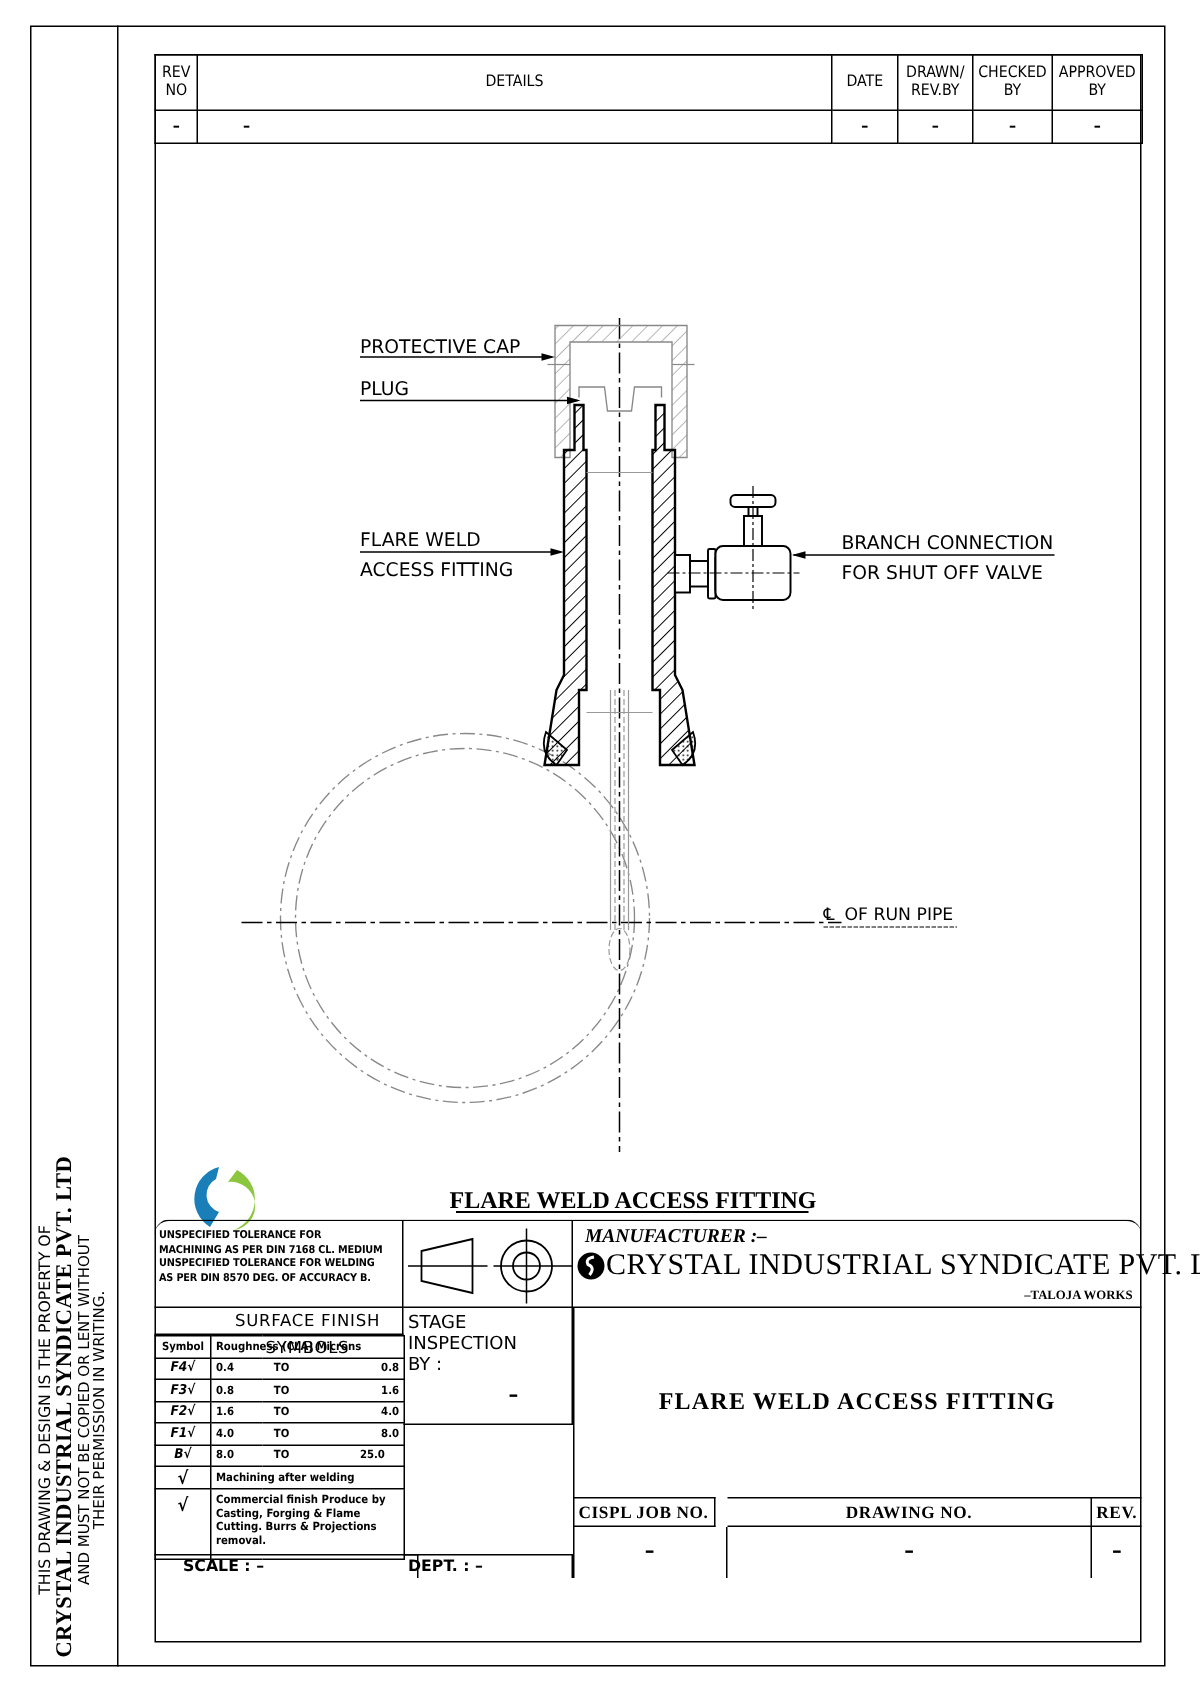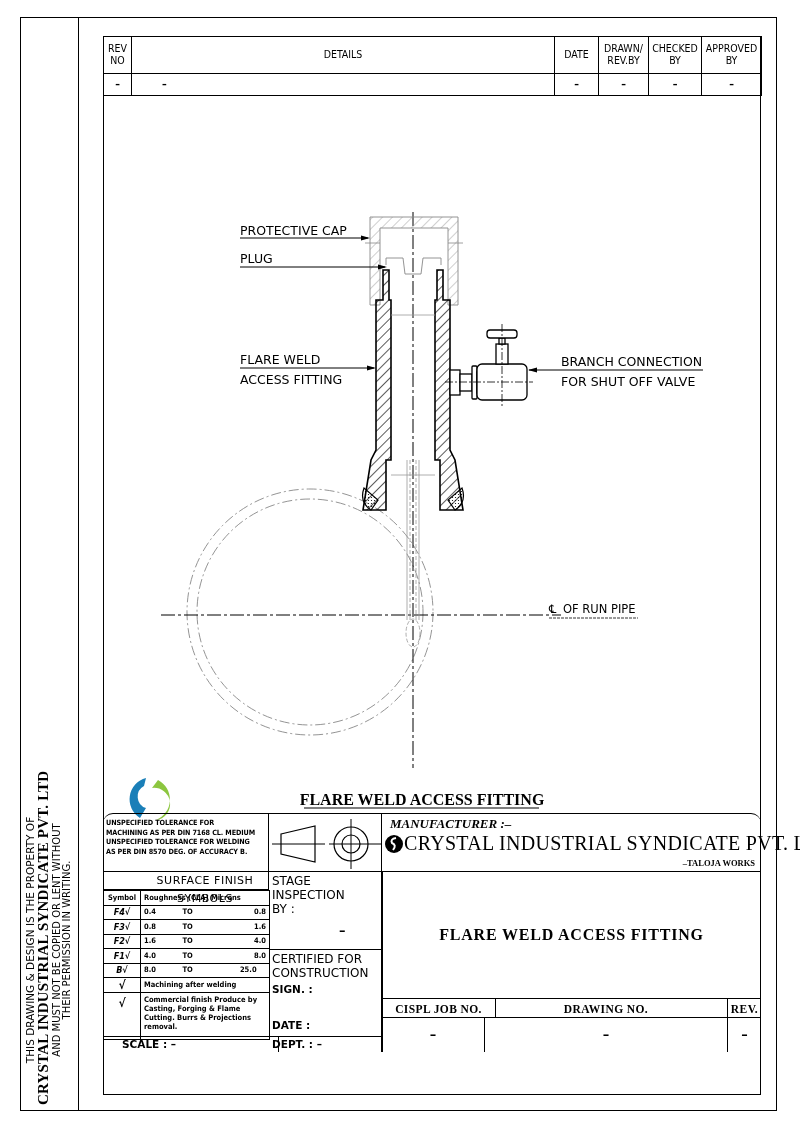--- a/index.html
+++ b/index.html
@@ -285,31 +285,26 @@
   </tbody>
     </table>
 
   <div class="cell b-r b-t small-lbl" style="left:0;top:222px;width:176px;height:16px;line-height:15px;padding-left:19px">SCALE : –</div>
 
   <div class="cell b-r b-b stage" style="left:166px;top:58px;width:113px;height:78px">
     <div style="width:80px">STAGE INSPECTION BY :</div>
     <div class="dash" style="position:absolute;left:70px;top:52px">–</div>
   </div>
 
-  <div class="cell b-r stage" style="left:166px;top:136px;width:113px;height:86px">
-    <div style="width:110px">CERTIFIED FOR CONSTRUCTION</div>
-    <div style="font-size:10.5px;font-weight:bold;margin-top:2px">SIGN. :</div>
-    <div style="position:absolute;left:3px;top:68px;font-size:10.5px;font-weight:bold">DATE :</div>
-  </div>
 
   <div class="cell b-r b-t small-lbl" style="left:166px;top:222px;width:113px;height:16px;line-height:15px;padding-left:3px">DEPT. : –</div>
 
   <div class="cell dwg-title" style="left:279px;top:58px;width:379px;height:126px;line-height:126px">FLARE WELD ACCESS FITTING</div>
 
-  <div class="cell b-t b-r b-b hdr-serif" style="left:279px;top:184px;width:114px;height:20px">CISPL JOB NO.</div>
+  <div class="cell b-t b-r b-b hdr-serif" style="left:279px;top:184px;width:95px;height:20px">CISPL JOB NO.</div>
   <div class="cell b-t b-r b-b hdr-serif" style="left:382px;top:184px;width:243px;height:20px">DRAWING NO.</div>
   <div class="cell b-t b-b hdr-serif" style="left:625px;top:184px;width:33px;height:20px">REV.</div>
   <div class="cell b-r dash" style="left:279px;top:204px;width:103px;height:34px;line-height:34px;text-align:center">–</div>
   <div class="cell b-r dash" style="left:382px;top:204px;width:243px;height:34px;line-height:34px;text-align:center">–</div>
   <div class="cell dash" style="left:625px;top:204px;width:33px;height:34px;line-height:34px;text-align:center">–</div>
 
   <div class="cell" style="left:279px;top:58px;width:0;height:180px;border-left:1.2px solid #000"></div>
 </div>
 
 </body></html>

